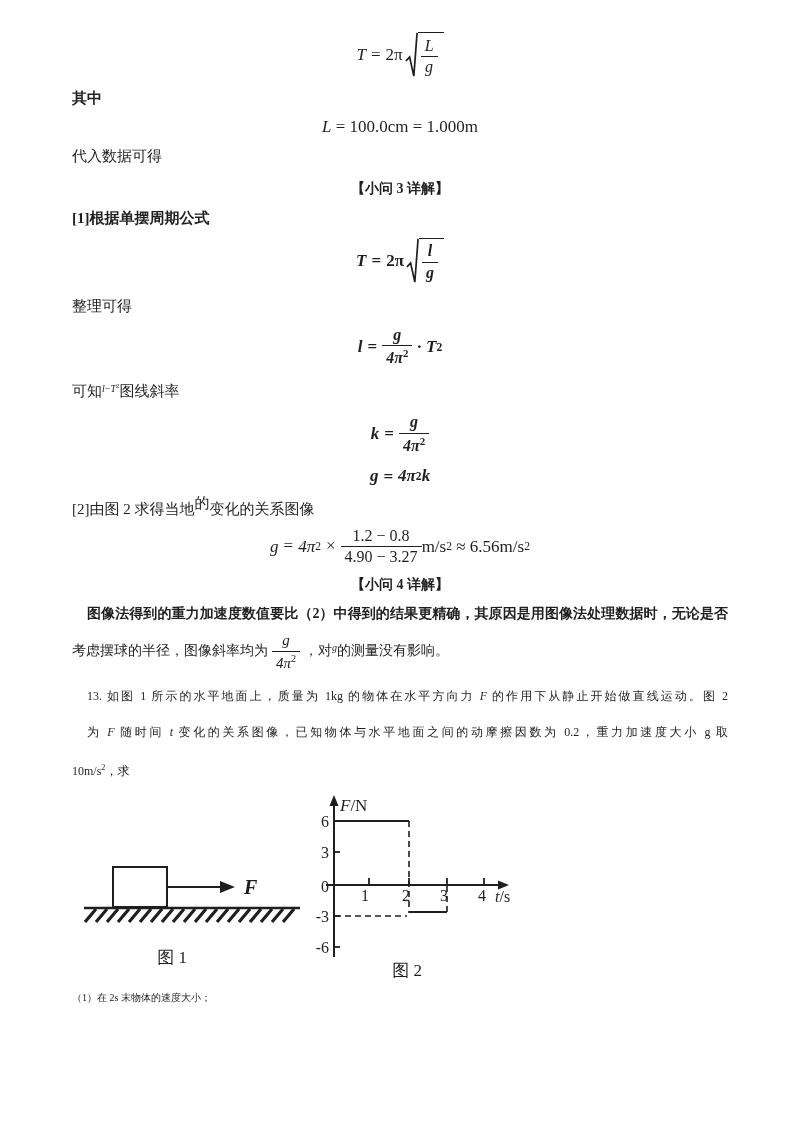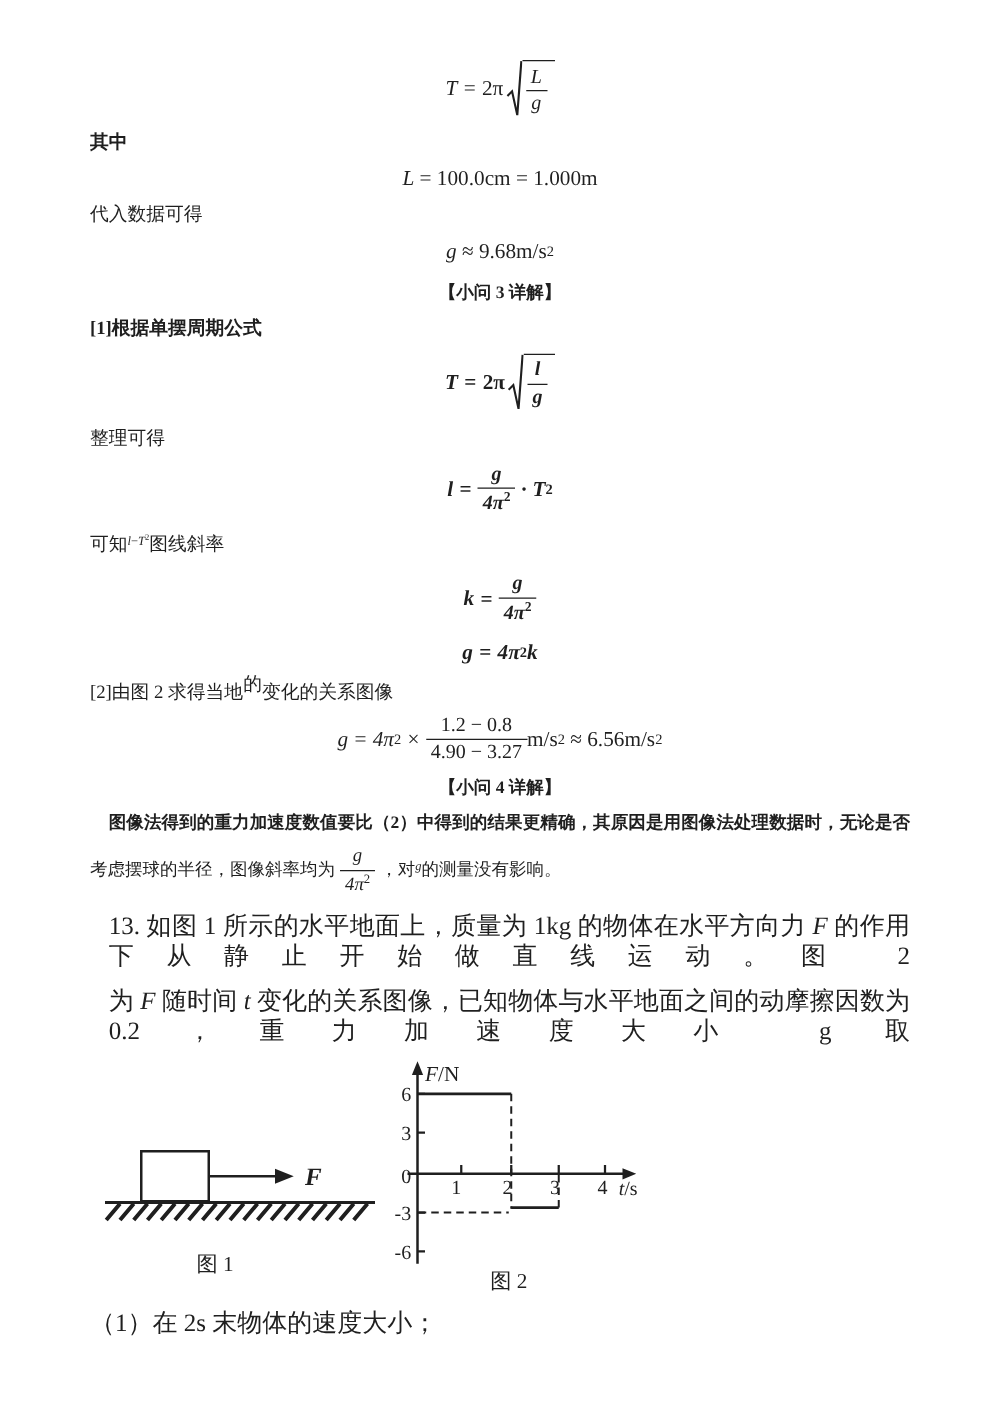--- a/index.html
+++ b/index.html
@@ -3,28 +3,28 @@
 <meta charset="utf-8">
 <style>
   * { margin: 0; padding: 0; box-sizing: border-box; }
   html, body { background: #ffffff; }
   body {
     width: 800px; height: 1132px;
     font-family: "Liberation Serif", "DejaVu Serif", serif;
     color: #1f1f1f;
     overflow: hidden;
   }
-  .page { padding: 40px 72px 0 72px; }
+  .page { padding: 24px 72px 0 72px; }
 
   
   .tline { font-size: 15px; line-height: 20px; }
   .heading { text-align: center; font-weight: 700; font-size: 14px; }
   .just { text-align: justify; text-align-last: justify; margin-left: 15px; }
   .para { font-size: 14px; line-height: 20px; }
-  .q13line { font-size: 20px; line-height: 24px; }
+  .q13line { font-size: 12px; line-height: 24px; }
 
   
   .mt8  { margin-top: 8px; }
   .mt10 { margin-top: 10px; font-weight: bold; }
   .mt12 { margin-top: 12px; }
   .mt14 { margin-top: 14px; }
 
   
   .formula { text-align: center; font-size: 17px; }
   .formula > * { vertical-align: middle; }
@@ -48,21 +48,21 @@
   }
   .mdot { padding: 0 4px; }
 
   .mraise { position: relative; top: -4px; font-size: 10px; }
   .raised-de { position: relative; top: -6px; }
   .inline-frac { font-size: 15px; margin: 0 4px; vertical-align: middle; }
 
   
   .figures { display: flex; align-items: flex-start; margin-top: 10px; }
   svg text { font-family: "Liberation Serif", "DejaVu Serif", serif; fill: #1f1f1f; }
-  .list-item { font-size: 20px; }
+  .list-item { font-size: 10px; }
 </style>
 </head>
 <body>
 
 <div class="page">
 
   <div class="formula mt8">
     <span class="it">T</span><span class="op">=</span><span>2π</span><span class="sqrt">
         <svg class="radsign" viewBox="0 0 14 50" preserveAspectRatio="none">
           <path d="M1 31 L5 27 L9.5 47.5 L13 1" fill="none" stroke="#1f1f1f" stroke-width="1.7" vector-effect="non-scaling-stroke"></path>
@@ -77,23 +77,20 @@
   </div>
 
   <div class="tline mt10">其中</div>
 
   <div class="formula mt8">
     <span class="it">L</span><span> = 100.0cm = 1.000m</span>
   </div>
 
   <div class="tline mt8">代入数据可得</div>
 
-  <div class="formula mt8">
-    <span class="it">g</span><span> ≈ 9.68m/s</span><sup>2</sup>
-  </div>
 
   <div class="heading mt14">【小问 3 详解】</div>
 
   <div class="tline mt10">[1]根据单摆周期公式</div>
 
   <div class="formula mt10">
     <span class="it">T</span><span class="op">=</span><span>2π</span><span class="sqrt">
         <svg class="radsign" viewBox="0 0 14 50" preserveAspectRatio="none">
           <path d="M1 31 L5 27 L9.5 47.5 L13 1" fill="none" stroke="#1f1f1f" stroke-width="1.7" vector-effect="non-scaling-stroke"></path>
         </svg>
@@ -151,20 +148,23 @@
         <span class="fden"><span class="it">4π</span><sup>2</sup></span>
       </span><span>，对</span><span class="it mraise">g</span><span>的测量没有影响。</span>
   </div>
 
   <div class="q13line just mt12">
     <span>13. 如图 1 所示的水平地面上，质量为 1kg 的物体在水平方向力 </span><span class="it">F</span><span> 的作用下从静止开始做直线运动。图 2</span>
   </div>
   <div class="q13line just mt12">
     <span>为 </span><span class="it">F</span><span> 随时间 </span><span class="it">t</span><span> 变化的关系图像，已知物体与水平地面之间的动摩擦因数为 0.2，重力加速度大小 g 取</span>
   </div>
+  <div class="q13line mt12">
+    <span>10m/s</span><sup>2</sup><span>，求</span>
+  </div>
 
   <div class="figures">
 
     <svg width="230" height="188" viewBox="0 0 230 188">
       <rect x="41" y="74" width="54" height="40" fill="#ffffff" stroke="#1f1f1f" stroke-width="2"></rect>
       <line x1="95" y1="94" x2="148" y2="94" stroke="#1f1f1f" stroke-width="2"></line>
       <polygon points="148,88 163,94 148,100" fill="#1f1f1f"></polygon>
       <text x="172" y="101" font-size="20" font-style="italic" font-weight="bold">F</text>
       <line x1="12" y1="115" x2="228" y2="115" stroke="#1f1f1f" stroke-width="2.4"></line>
       <path d="M24 116 l-11 13 M35 116 l-11 13 M46 116 l-11 13 M57 116 l-11 13 M68 116 l-11 13 M79 116 l-11 13 M90 116 l-11 13 M101 116 l-11 13 M112 116 l-11 13 M123 116 l-11 13 M134 116 l-11 13 M145 116 l-11 13 M156 116 l-11 13 M167 116 l-11 13 M178 116 l-11 13 M189 116 l-11 13 M200 116 l-11 13 M211 116 l-11 13 M222 116 l-11 13" stroke="#1f1f1f" stroke-width="3.2"></path>

